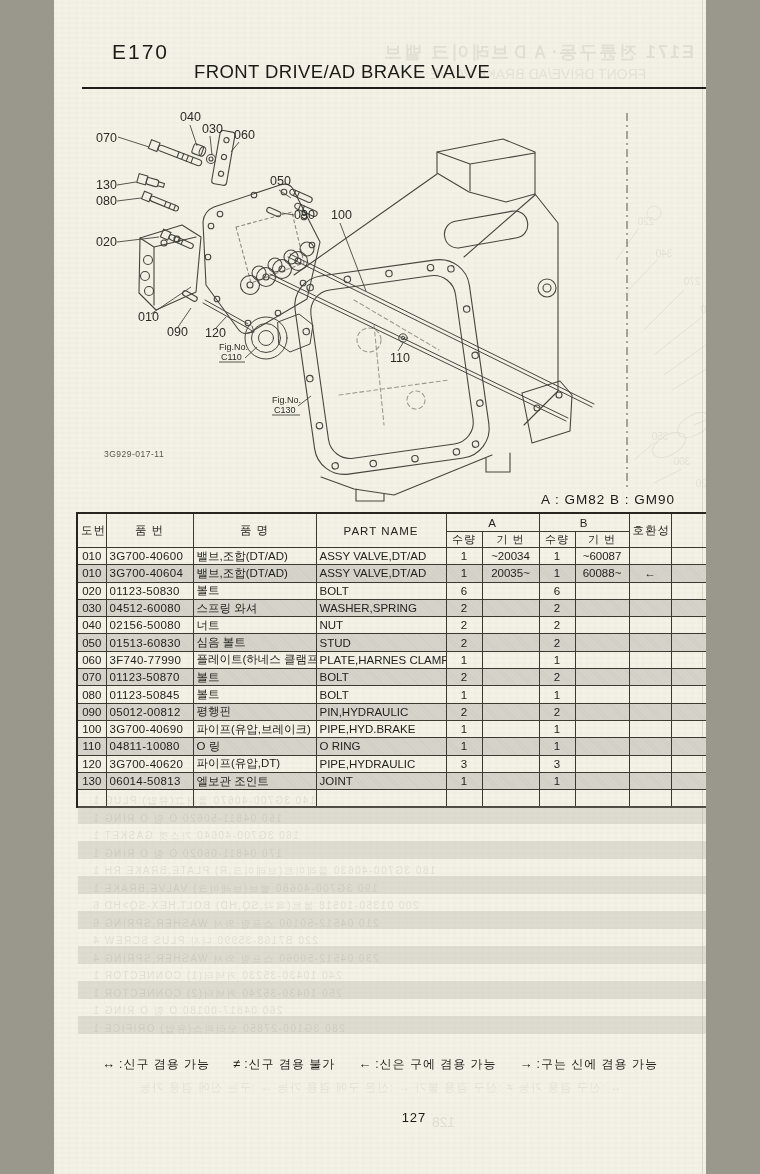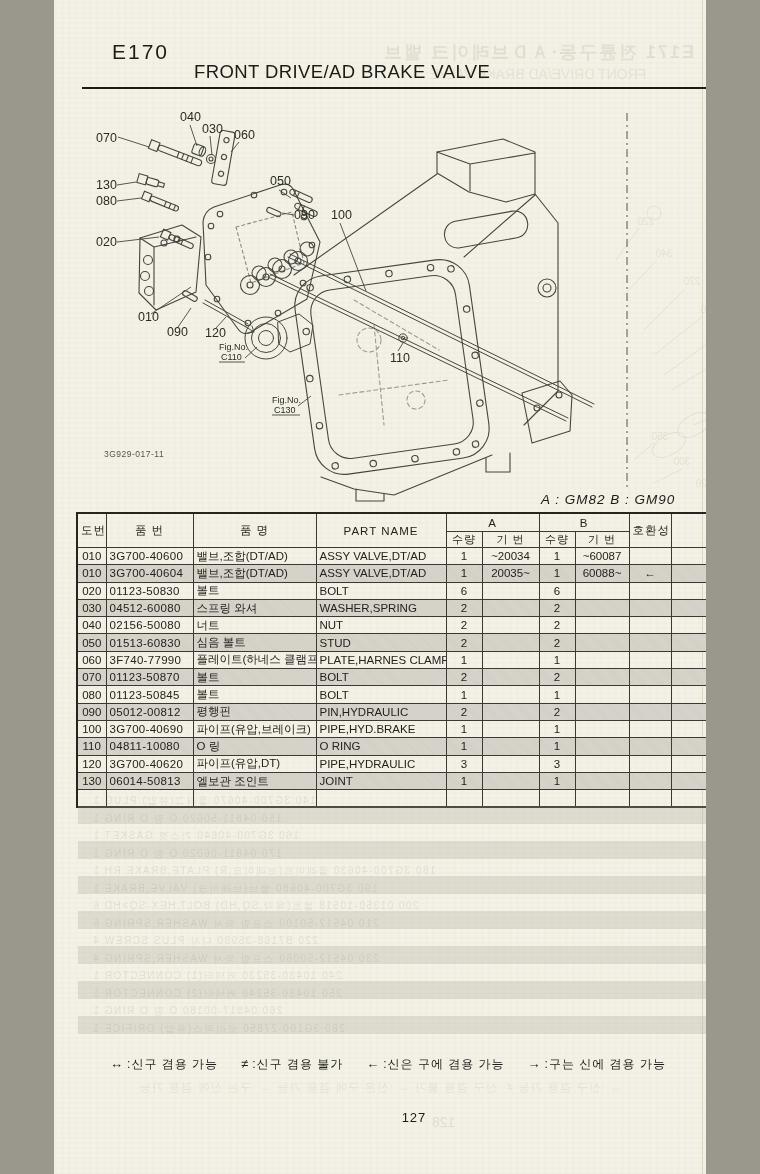--- a/index.html
+++ b/index.html
@@ -24,21 +24,21 @@
   .ghost{color:#7d7a68;transform:scaleX(-1);filter:blur(.7px);}
   .gh-h1{position:absolute;right:12px;top:40px;font-size:18px;font-weight:bold;letter-spacing:2px;opacity:.14;white-space:nowrap;}
   .gh-h2{position:absolute;right:60px;top:66px;font-size:14px;opacity:.12;white-space:nowrap;}
   .gh-rows{position:absolute;left:24px;top:792px;width:712px;opacity:.15;}
   .gh-row{height:17.5px;line-height:17.5px;font-size:10px;white-space:nowrap;overflow:hidden;text-align:right;padding-right:14px;letter-spacing:1.5px;}
   .gh-legend{position:absolute;left:0;top:1080px;width:100%;text-align:center;font-size:11.5px;opacity:.12;letter-spacing:1px;}
   .gh-page{position:absolute;left:378px;top:1114px;font-size:14px;opacity:.16;}
   .stripe-ghost{position:absolute;left:24px;width:712px;height:17.5px;background:rgba(172,170,157,.3);}
 
   
-  .model-note{position:absolute;left:487px;top:492px;font-size:13.5px;letter-spacing:1px;color:#1c1b17;font-style:italic;}
+  .model-note{position:absolute;left:487px;top:492px;font-size:13.5px;letter-spacing:1px;color:#1c1b17;}
   table.parts{
     position:absolute;left:22px;top:512px;width:716px;
     border-collapse:collapse;table-layout:fixed;
     font-size:11.5px;color:#23221d;
   }
   table.parts col.c-no{width:29px;} table.parts col.c-pn{width:87px;}
   table.parts col.c-ko{width:123px;} table.parts col.c-en{width:130px;}
   table.parts col.c-q1{width:36px;} table.parts col.c-s1{width:57px;}
   table.parts col.c-q2{width:36px;} table.parts col.c-s2{width:54px;}
   table.parts col.c-cp{width:42px;} table.parts col.c-rm{width:122px;}
@@ -47,21 +47,21 @@
   table.parts thead th{font-weight:normal;font-size:11.5px;text-align:center;letter-spacing:1px;}
   table.parts thead tr.t1 th{height:17px;}
   table.parts thead tr.t2 th{height:14px;font-size:11px;margin-top:39px;}
   table.parts tbody td{height:16.3px;}
   td.ctr{text-align:center;} td.lft{text-align:left;}
   tr.shaded td{background:#d6d4cb;background-image:repeating-linear-gradient(45deg, rgba(90,88,78,.05) 0 1px, rgba(0,0,0,0) 1px 3px);}
   tr.filler td{height:256px;background:none;}
   .pn{letter-spacing:.3px;}
 
   
-  .legend{position:absolute;left:8px;top:1056px;width:100%;display:flex;justify-content:center;gap:23px;font-size:12px;color:#1e1d19;letter-spacing:1px;}
+  .legend{position:absolute;left:0;top:1056px;width:100%;display:flex;justify-content:center;gap:23px;font-size:12px;color:#1e1d19;letter-spacing:1px;}
   .legend .sym{font-size:13px;margin-right:3px;}
   .pageno{position:absolute;left:330px;top:1110px;width:60px;text-align:center;font-size:13px;letter-spacing:1px;color:#1c1b17;}
 
   
   svg text{font-family:"Liberation Sans", sans-serif;}
   .callout-txt{font-size:12.5px;fill:#2b2a25;}
   .fig-txt{font-size:9px;fill:#2b2a25;}
   .code-txt{font-size:8.5px;fill:#55534a;letter-spacing:.5px;}
 </style>
 </head>

